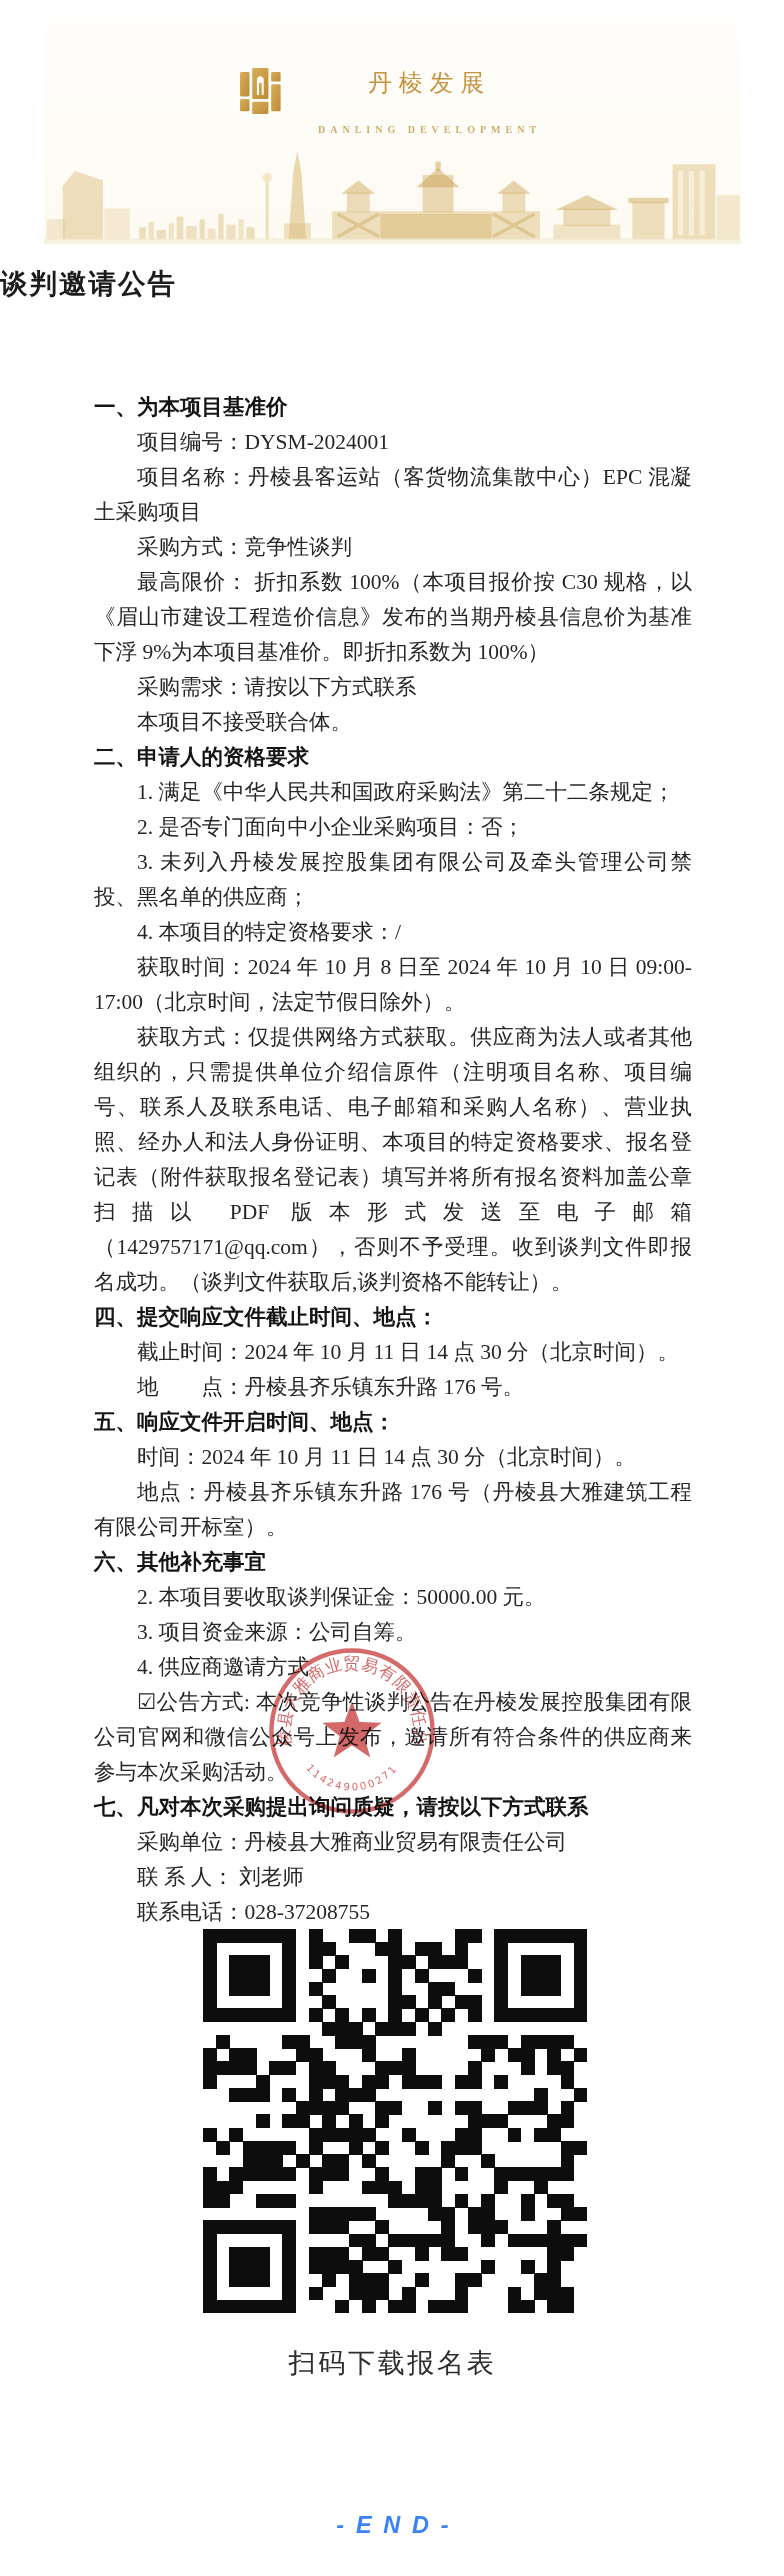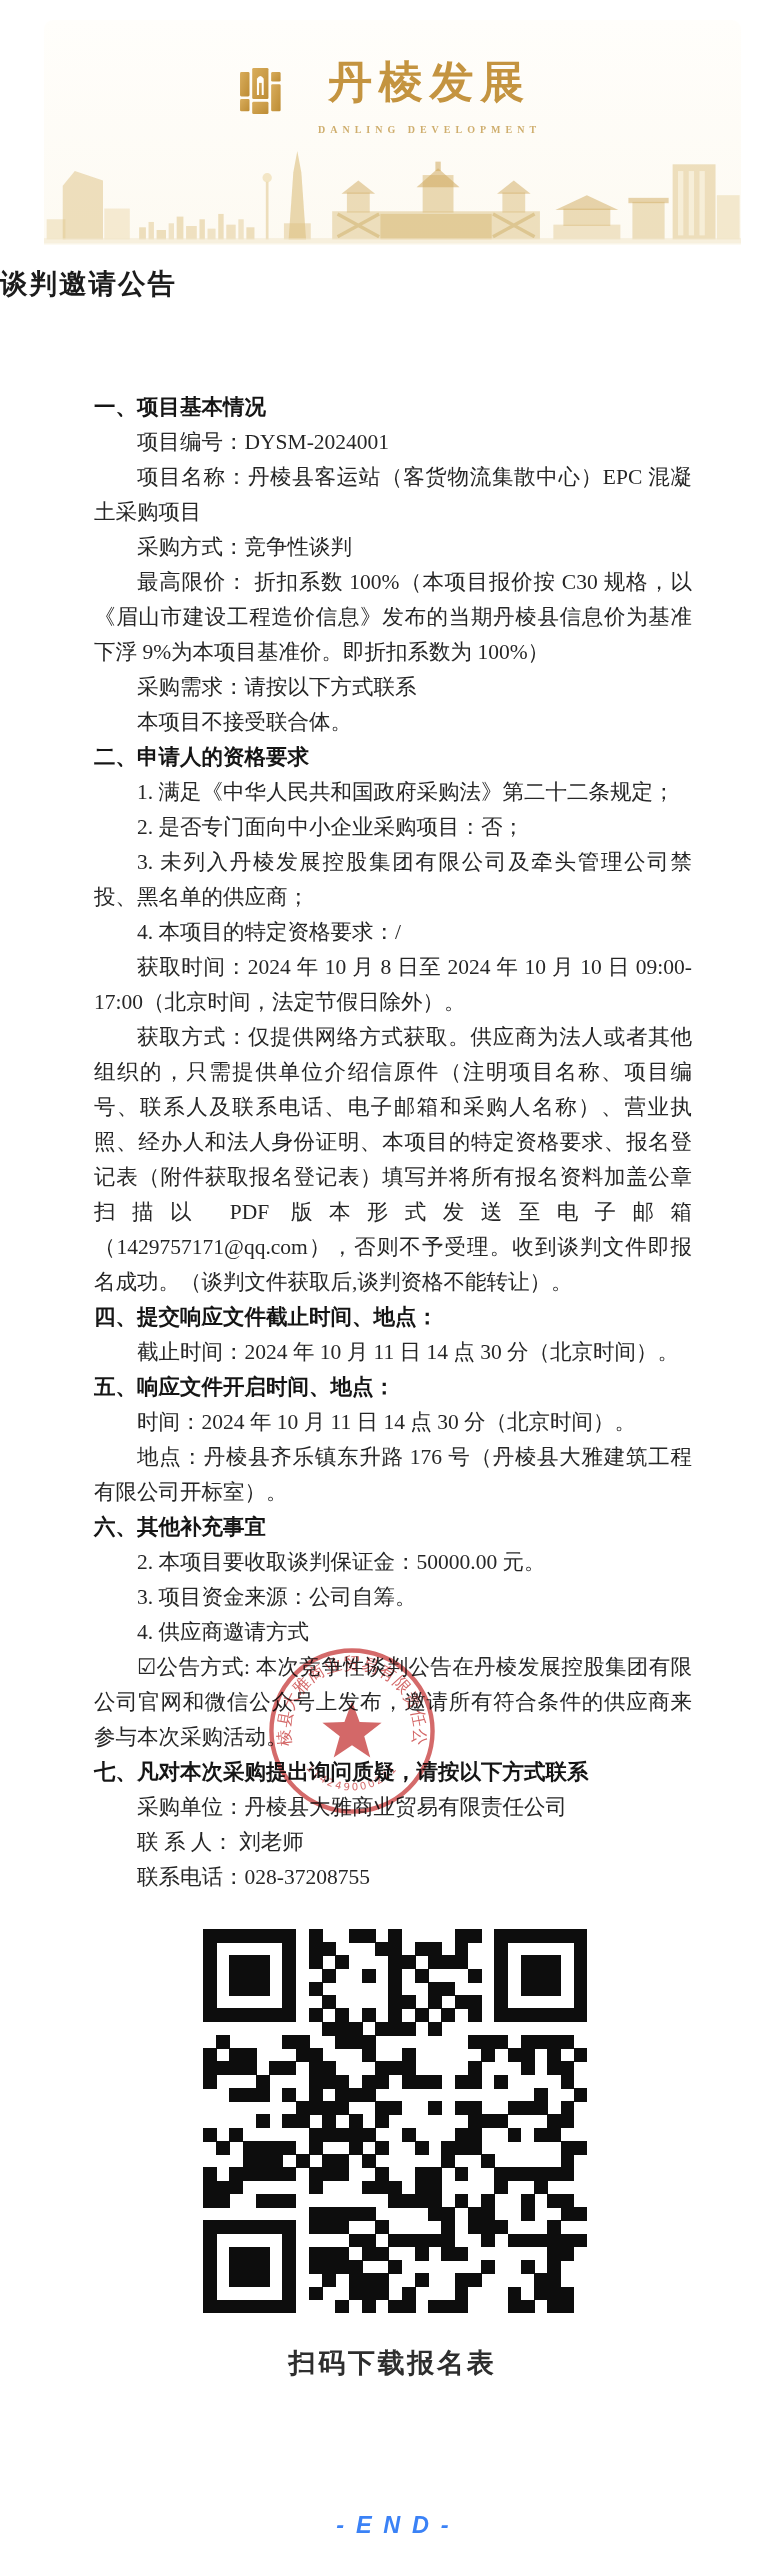--- a/index.html
+++ b/index.html
@@ -12,21 +12,21 @@
   
   .banner{
     position:absolute;left:44px;top:20px;width:697px;height:225px;
     background:linear-gradient(180deg,#fffefb 0%,#fdfaf2 100%);
     border-radius:9.4px 9.4px 0 0;
   }
   .logo-row{position:absolute;left:196px;top:44px;display:flex;align-items:flex-start;}
   .logo-icon{display:block;margin-top:4px;}
   .logo-texts{margin-left:36px;text-align:center;}
   .logo-cn{
-    font-size:44px;line-height:38px;font-weight:700;letter-spacing:6.7px;
+    font-size:24px;line-height:38px;font-weight:400;letter-spacing:6.7px;
     color:#c49440;
   }
   .logo-en{
     margin-top:22px;font-family:"Liberation Serif","DejaVu Serif",serif;
     font-size:10px;letter-spacing:5px;color:#cfae6e;font-weight:700;
   }
   .skyline{position:absolute;left:0;bottom:0;}
   
   .title{
     position:absolute;left:0;top:266px;width:100%;margin:0;
@@ -43,21 +43,21 @@
   .seal{
     position:absolute;left:264px;top:1643px;width:176px;height:176px;
     mix-blend-mode:multiply;opacity:.88;
   }
   
   .qr-wrap{position:absolute;left:203px;top:1929px;width:384px;height:384px;margin:0;}
   .qr-wrap svg{display:block;width:384px;height:384px;}
   .qr-caption{
     position:absolute;left:0;top:2345px;width:100%;text-align:center;
     font-family:"Liberation Sans","DejaVu Sans",sans-serif;
-    font-size:27px;letter-spacing:2.7px;color:#2e2e2e;font-weight:bold;
+    font-size:27px;letter-spacing:2.7px;color:#2e2e2e;
   }
   .end{
     position:absolute;left:0;top:2512px;width:100%;text-align:center;
     font-family:"Liberation Sans","DejaVu Sans",sans-serif;
     font-size:23.5px;font-weight:700;letter-spacing:.5em;text-indent:.5em;color:#3b82f6;font-style:italic;
   }
 </style>
 </head>
 <body>
 
@@ -131,36 +131,37 @@
         <rect x="978" y="40" width="8" height="96" fill="#fffdf4" opacity=".5"></rect>
         <rect x="1004" y="76" width="34" height="66" fill="#e4cc93" opacity=".4"></rect>
         <rect x="0" y="140" width="1040" height="8" fill="#f1e6c9" opacity=".5"></rect>
       </g>
     </svg>
   </header>
 
   <h1 class="title">谈判邀请公告</h1>
 
   <main class="doc">
-      <p class="h">一、项目基本情况</p>
+      <p class="h">一、为本项目基准价</p>
       <p class="p">项目编号：DYSM-2024001</p>
       <p class="p">项目名称：丹棱县客运站（客货物流集散中心）EPC 混凝土采购项目</p>
       <p class="p">采购方式：竞争性谈判</p>
       <p class="p">最高限价： 折扣系数 100%（本项目报价按 C30 规格，以《眉山市建设工程造价信息》发布的当期丹棱县信息价为基准下浮 9%为本项目基准价。即折扣系数为 100%）</p>
       <p class="p">采购需求：请按以下方式联系</p>
       <p class="p">本项目不接受联合体。</p>
       <p class="h">二、申请人的资格要求</p>
       <p class="p">1. 满足《中华人民共和国政府采购法》第二十二条规定；</p>
       <p class="p">2. 是否专门面向中小企业采购项目：否；</p>
       <p class="p">3. 未列入丹棱发展控股集团有限公司及牵头管理公司禁投、黑名单的供应商；</p>
       <p class="p">4. 本项目的特定资格要求：/</p>
       <p class="p">获取时间：2024 年 10 月 8 日至 2024 年 10 月 10 日 09:00- 17:00（北京时间，法定节假日除外）。</p>
       <p class="p">获取方式：仅提供网络方式获取。供应商为法人或者其他组织的，只需提供单位介绍信原件（注明项目名称、项目编号、联系人及联系电话、电子邮箱和采购人名称）、营业执照、经办人和法人身份证明、本项目的特定资格要求、报名登记表（附件获取报名登记表）填写并将所有报名资料加盖公章扫描以 PDF 版本形式发送至电子邮箱（1429757171@qq.com），否则不予受理。收到谈判文件即报名成功。（谈判文件获取后,谈判资格不能转让）。</p>
       <p class="h">四、提交响应文件截止时间、地点：</p>
       <p class="p">截止时间：2024 年 10 月 11 日 14 点 30 分（北京时间）。</p>
+      <p class="p">地　　点：丹棱县齐乐镇东升路 176 号。</p>
       <p class="h">五、响应文件开启时间、地点：</p>
       <p class="p">时间：2024 年 10 月 11 日 14 点 30 分（北京时间）。</p>
       <p class="p">地点：丹棱县齐乐镇东升路 176 号（丹棱县大雅建筑工程有限公司开标室）。</p>
       <p class="h">六、其他补充事宜</p>
       <p class="p">2. 本项目要收取谈判保证金：50000.00 元。</p>
       <p class="p">3. 项目资金来源：公司自筹。</p>
       <p class="p">4. 供应商邀请方式</p>
       <p class="p">☑公告方式: 本次竞争性谈判公告在丹棱发展控股集团有限公司官网和微信公众号上发布，邀请所有符合条件的供应商来参与本次采购活动。</p>
       <p class="h">七、凡对本次采购提出询问质疑，请按以下方式联系</p>
       <p class="p">采购单位：丹棱县大雅商业贸易有限责任公司</p>

